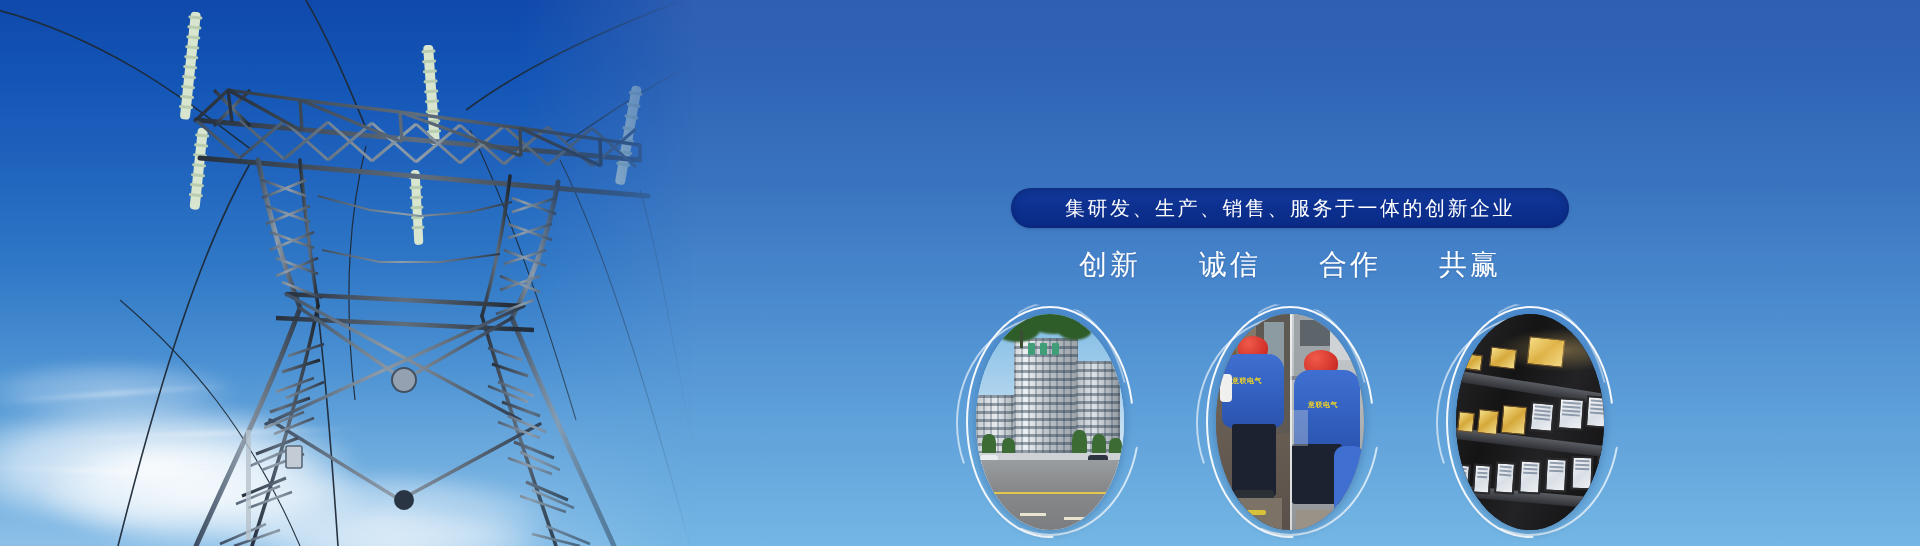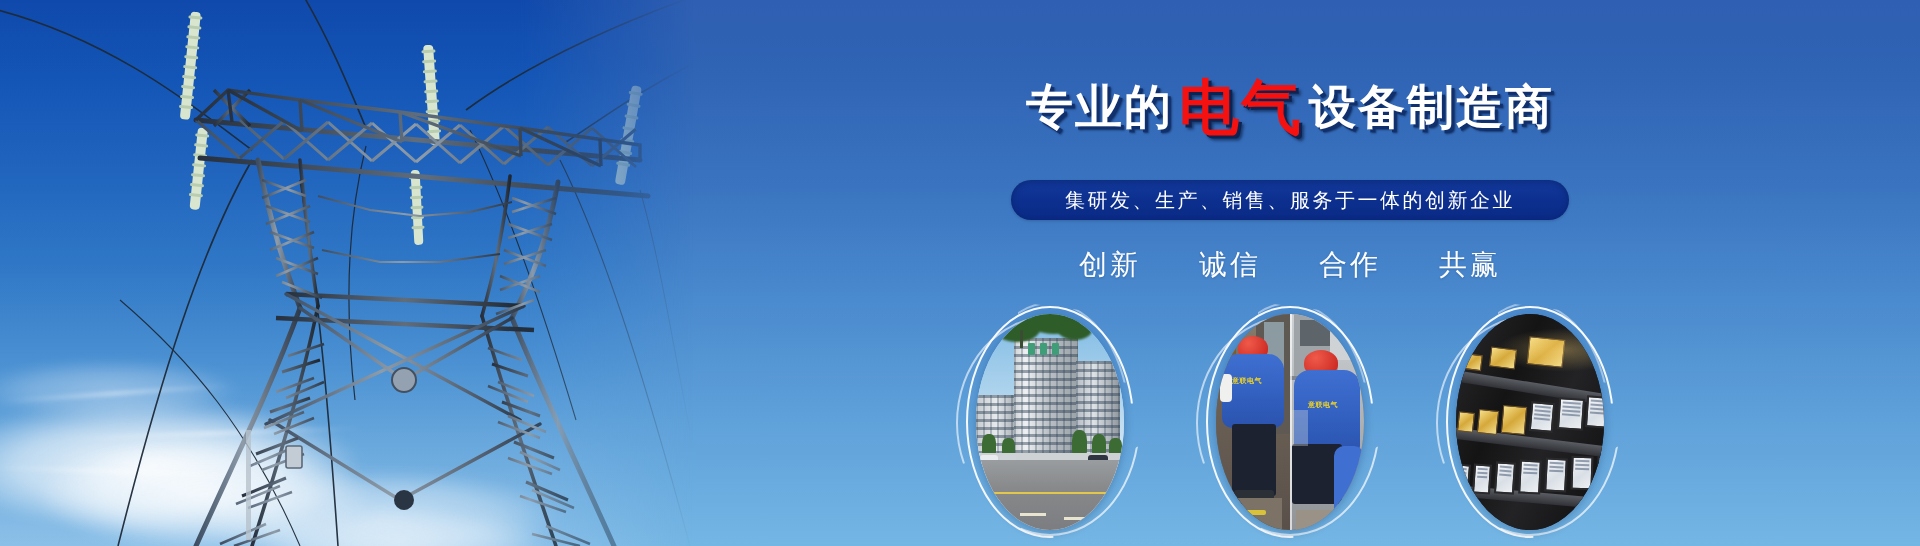--- a/index.html
+++ b/index.html
@@ -97,21 +97,21 @@
     font-size:60px;
     color:#f5110f;
     text-shadow:3px 3px 0 #0d2452, 5px 5px 3px rgba(3,18,50,.55);
     padding:0 6px;
     position:relative;
     top:5px;
   }
 
   .pill{
     position:absolute;
-    left:0; top:180px;
+    left:0; top:188px;
     width:1260px;
     display:flex;
     justify-content:center;
   }
   .pill-inner{
     display:inline-flex;
     align-items:center;
     justify-content:center;
     height:40px;
     padding:0 54px;
@@ -440,23 +440,20 @@
         </g>
 
         <rect x="286" y="446" width="16" height="22" fill="#c3ccd4" stroke="#5b6877" stroke-width="1.6" rx="2"></rect>
         <rect x="246" y="430" width="5" height="110" fill="#b7c2cc" opacity=".8"></rect>
       </svg>
     </div>
   </div>
 
   <div class="content">
 
-    <div class="headline">
-      <span class="hl-white">专业的</span><span class="hl-red">电气</span><span class="hl-white">设备制造商</span>
-    </div>
 
     <div class="pill">
       <div class="pill-inner">
         <span class="pill-text">集研发、生产、销售、服务于一体的创新企业</span>
       </div>
     </div>
 
     <div class="keywords">
       <span class="kw">创新</span>
       <span class="kw">诚信</span>

